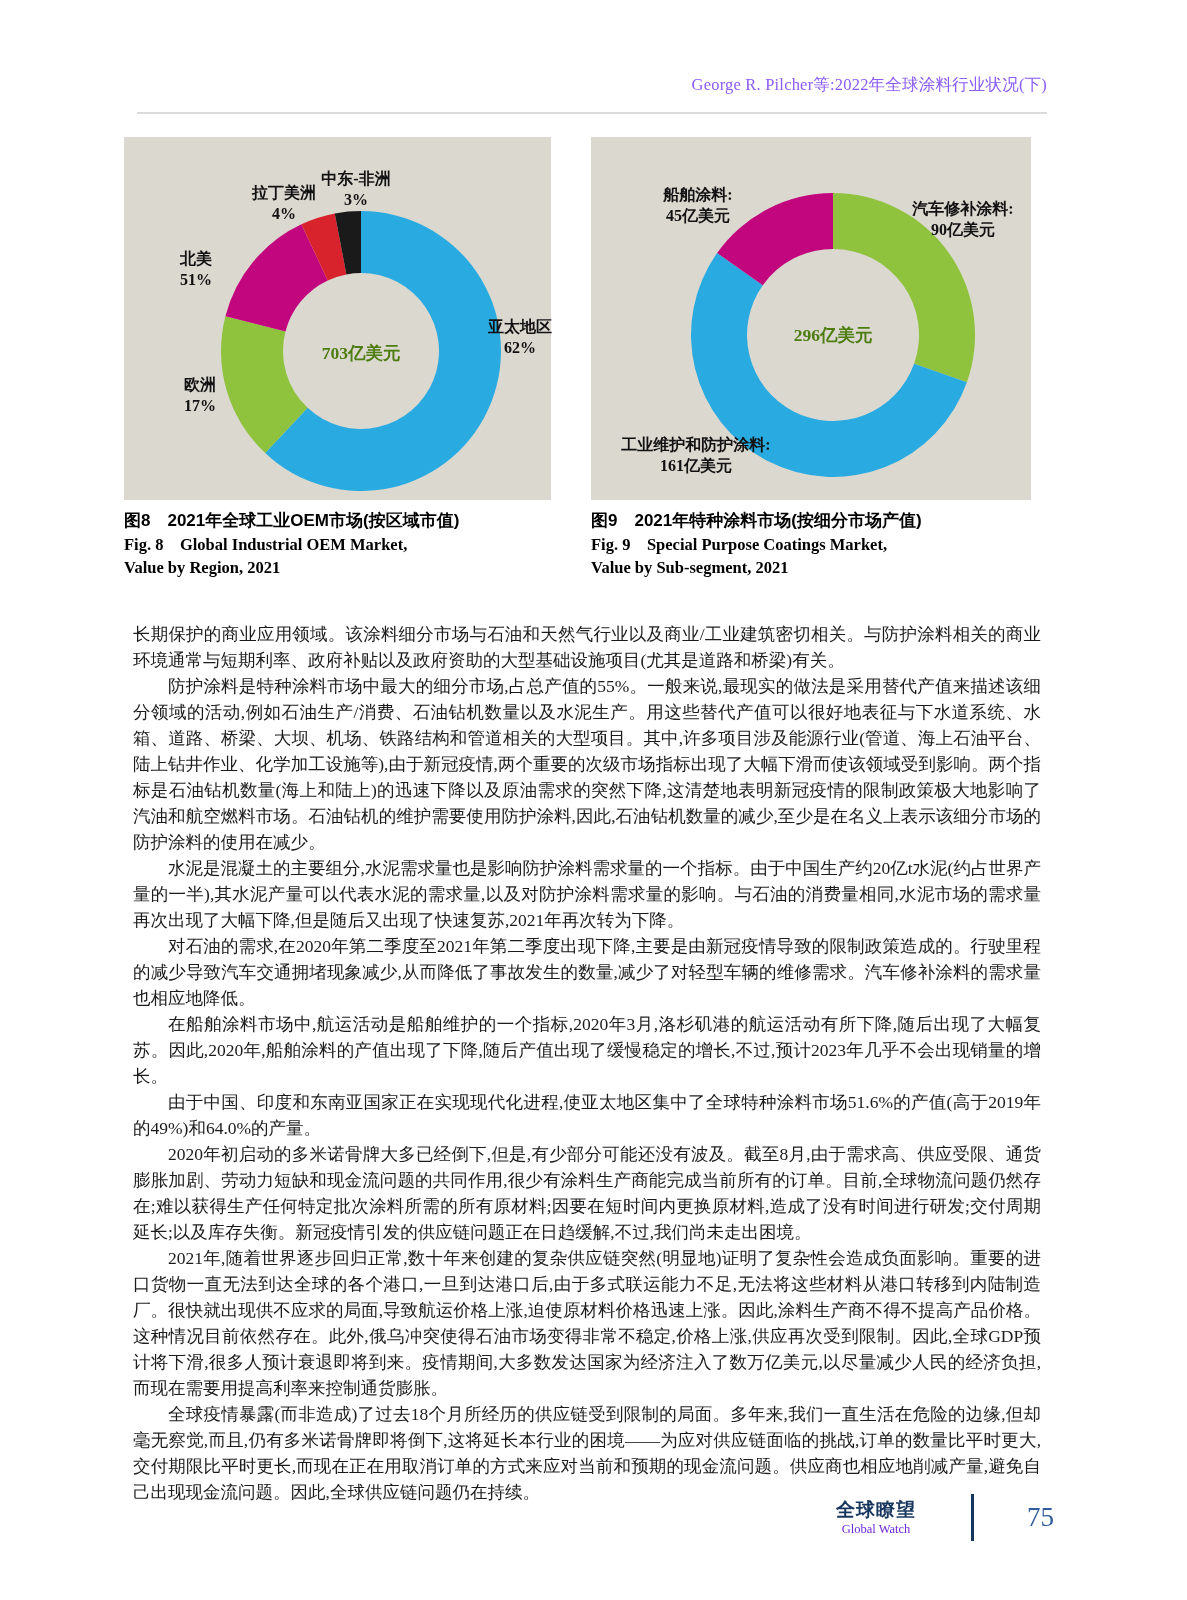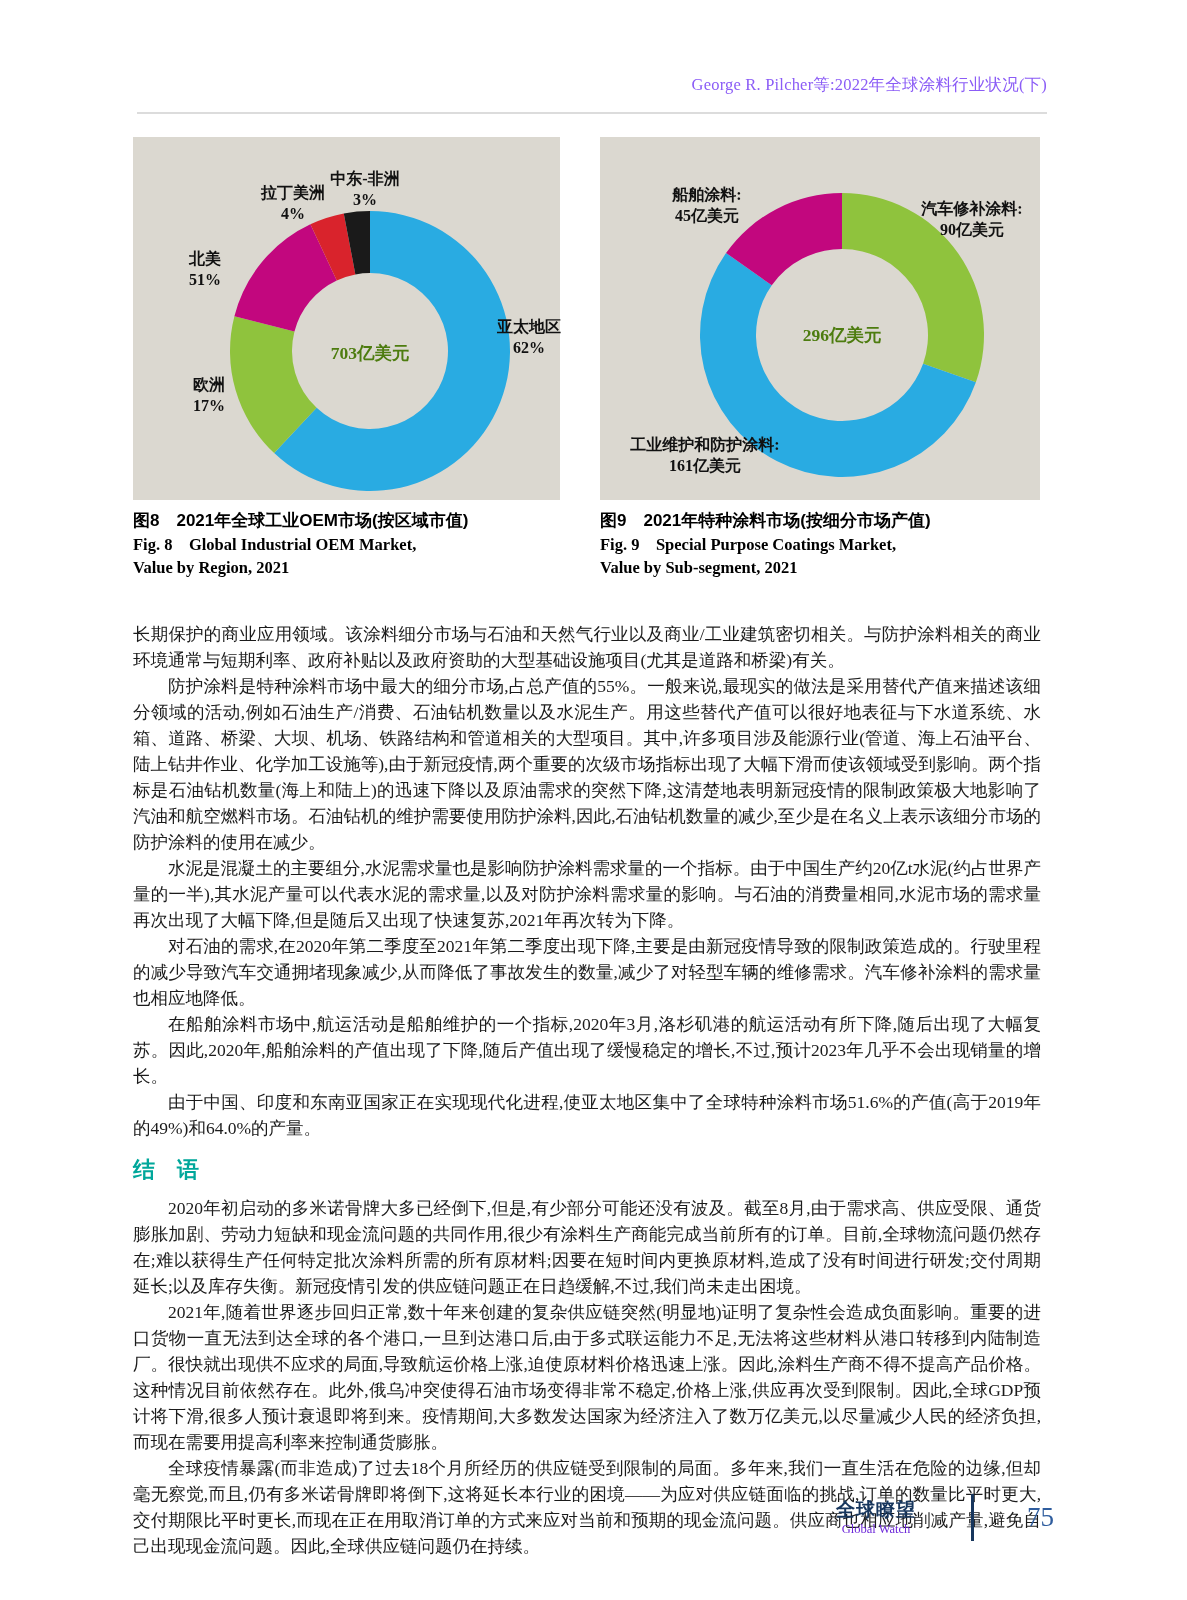--- a/index.html
+++ b/index.html
@@ -13,21 +13,21 @@
     position:absolute; top:74px; right:140px;
     font-size:16.5px; color:#8b5cf6; letter-spacing:0.2px;
   }
   .head-rule {
     position:absolute; top:112px; left:137px; width:910px; height:2px;
     background:#dcdcdc;
   }
 
   
   .figures-row {
-    position:absolute; top:137px; left:133px; width:907px;
+    position:absolute; top:137px; left:124px; width:907px;
     display:flex; justify-content:space-between;
   }
   figure.figure { margin:0; }
   .chart-panel { position:relative; height:363px; background:#dbd8d0; }
   .panel-left  { width:427px; }
   .panel-right { width:440px; }
   svg.donut { position:absolute; left:0; top:0; }
   .chart-label {
     position:absolute; transform:translate(-50%,-50%);
     text-align:center; font-weight:bold; font-size:16px; line-height:21px;
@@ -156,21 +156,20 @@
   </section>
 
   <main class="body-text">
     <p class="noindent">长期保护的商业应用领域。该涂料细分市场与石油和天然气行业以及商业/工业建筑密切相关。与防护涂料相关的商业环境通常与短期利率、政府补贴以及政府资助的大型基础设施项目(尤其是道路和桥梁)有关。</p>
     <p>防护涂料是特种涂料市场中最大的细分市场,占总产值的55%。一般来说,最现实的做法是采用替代产值来描述该细分领域的活动,例如石油生产/消费、石油钻机数量以及水泥生产。用这些替代产值可以很好地表征与下水道系统、水箱、道路、桥梁、大坝、机场、铁路结构和管道相关的大型项目。其中,许多项目涉及能源行业(管道、海上石油平台、陆上钻井作业、化学加工设施等),由于新冠疫情,两个重要的次级市场指标出现了大幅下滑而使该领域受到影响。两个指标是石油钻机数量(海上和陆上)的迅速下降以及原油需求的突然下降,这清楚地表明新冠疫情的限制政策极大地影响了汽油和航空燃料市场。石油钻机的维护需要使用防护涂料,因此,石油钻机数量的减少,至少是在名义上表示该细分市场的防护涂料的使用在减少。</p>
     <p>水泥是混凝土的主要组分,水泥需求量也是影响防护涂料需求量的一个指标。由于中国生产约20亿t水泥(约占世界产量的一半),其水泥产量可以代表水泥的需求量,以及对防护涂料需求量的影响。与石油的消费量相同,水泥市场的需求量再次出现了大幅下降,但是随后又出现了快速复苏,2021年再次转为下降。</p>
     <p>对石油的需求,在2020年第二季度至2021年第二季度出现下降,主要是由新冠疫情导致的限制政策造成的。行驶里程的减少导致汽车交通拥堵现象减少,从而降低了事故发生的数量,减少了对轻型车辆的维修需求。汽车修补涂料的需求量也相应地降低。</p>
     <p>在船舶涂料市场中,航运活动是船舶维护的一个指标,2020年3月,洛杉矶港的航运活动有所下降,随后出现了大幅复苏。因此,2020年,船舶涂料的产值出现了下降,随后产值出现了缓慢稳定的增长,不过,预计2023年几乎不会出现销量的增长。</p>
     <p>由于中国、印度和东南亚国家正在实现现代化进程,使亚太地区集中了全球特种涂料市场51.6%的产值(高于2019年的49%)和64.0%的产量。</p>
 
-    <h2 class="section-title">结　语</h2>
 
     <p>2020年初启动的多米诺骨牌大多已经倒下,但是,有少部分可能还没有波及。截至8月,由于需求高、供应受限、通货膨胀加剧、劳动力短缺和现金流问题的共同作用,很少有涂料生产商能完成当前所有的订单。目前,全球物流问题仍然存在;难以获得生产任何特定批次涂料所需的所有原材料;因要在短时间内更换原材料,造成了没有时间进行研发;交付周期延长;以及库存失衡。新冠疫情引发的供应链问题正在日趋缓解,不过,我们尚未走出困境。</p>
     <p>2021年,随着世界逐步回归正常,数十年来创建的复杂供应链突然(明显地)证明了复杂性会造成负面影响。重要的进口货物一直无法到达全球的各个港口,一旦到达港口后,由于多式联运能力不足,无法将这些材料从港口转移到内陆制造厂。很快就出现供不应求的局面,导致航运价格上涨,迫使原材料价格迅速上涨。因此,涂料生产商不得不提高产品价格。这种情况目前依然存在。此外,俄乌冲突使得石油市场变得非常不稳定,价格上涨,供应再次受到限制。因此,全球GDP预计将下滑,很多人预计衰退即将到来。疫情期间,大多数发达国家为经济注入了数万亿美元,以尽量减少人民的经济负担,而现在需要用提高利率来控制通货膨胀。</p>
     <p>全球疫情暴露(而非造成)了过去18个月所经历的供应链受到限制的局面。多年来,我们一直生活在危险的边缘,但却毫无察觉,而且,仍有多米诺骨牌即将倒下,这将延长本行业的困境——为应对供应链面临的挑战,订单的数量比平时更大,交付期限比平时更长,而现在正在用取消订单的方式来应对当前和预期的现金流问题。供应商也相应地削减产量,避免自己出现现金流问题。因此,全球供应链问题仍在持续。</p>
   </main>
 
   <footer class="page-footer">
     <div class="brand">
       <div class="brand-zh">全球瞭望</div>
       <div class="brand-en">Global Watch</div>

